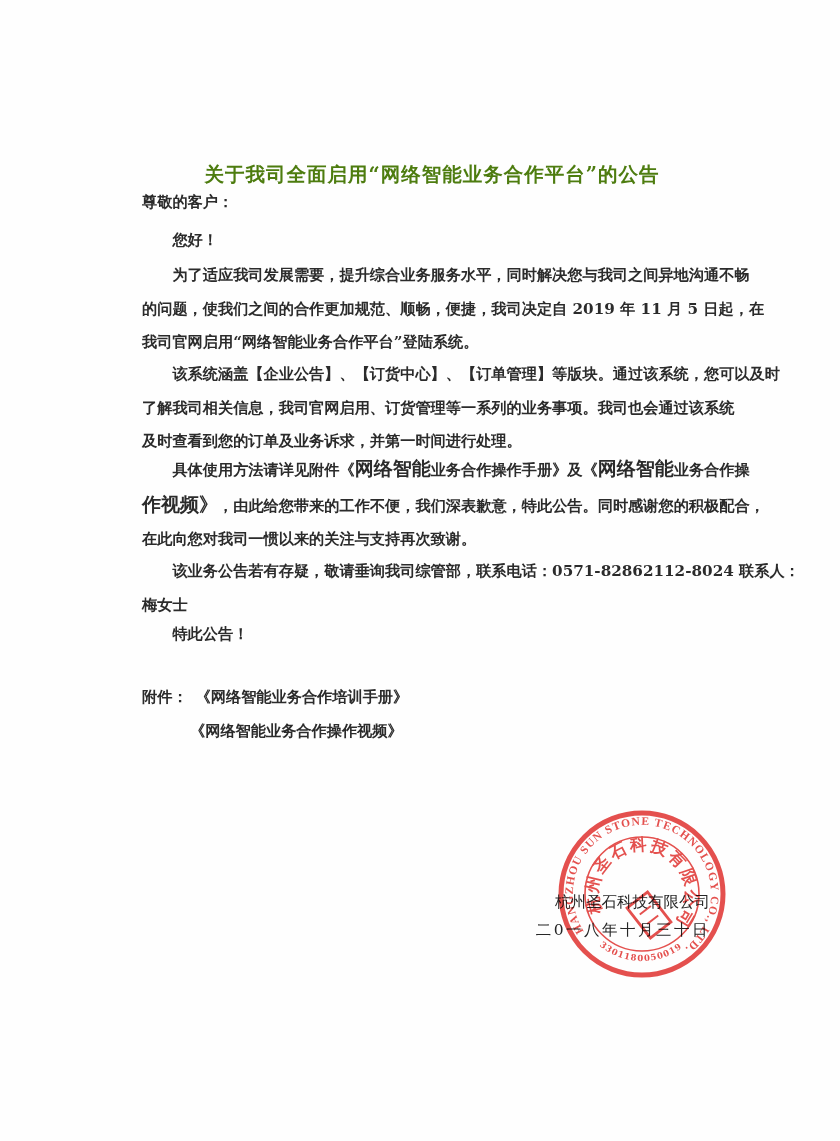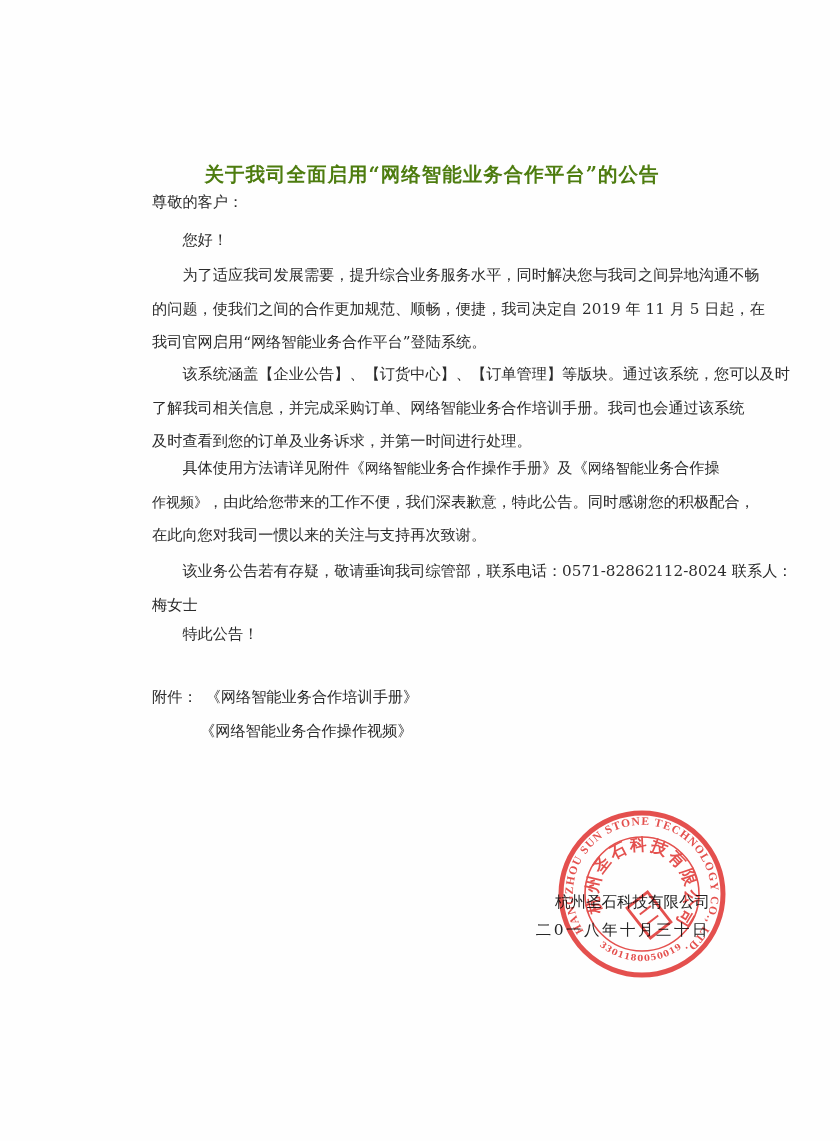--- a/index.html
+++ b/index.html
@@ -7,24 +7,24 @@
     position:relative; width:840px; height:1141px;
     background:#fefefe; overflow:hidden;
     font-family:"DejaVu Serif","Liberation Serif",serif;
     color:#2b2b2b;
   }
   .title {
     position:absolute; top:149px; left:0; width:840px; margin:12px;
     text-align:center; font-size:19.5px; font-weight:bold;
     letter-spacing:1px; color:#4d7c0f;
   }
-  .block { position:absolute; left:152px; width:582px; font-size:15.2px; line-height:33.5px; }
+  .block { position:absolute; left:142px; width:582px; font-size:15.2px; line-height:33.5px;font-weight:bold; }
   .ln { white-space:nowrap; }
   .fi { text-indent:2em; }
-  .lg { font-size:14px; }
+  .lg { font-size:19px; }
   .att-label { margin-right:8px; }
   .att-second { margin-left:48px; }
   .sig {
     position:absolute; top:888px; right:130px;
     text-align:right; font-size:15.5px; line-height:28px; color:#262626;
   }
   .sig-date { letter-spacing:2.5px; }
   .stamp-svg {
     position:absolute; left:532px; top:784px; width:220px; height:220px;
     mix-blend-mode:multiply; opacity:0.9;
@@ -51,21 +51,21 @@
   </div>
 
   <div class="block" style="top:259px">
     <div class="ln fi">为了适应我司发展需要，提升综合业务服务水平，同时解决您与我司之间异地沟通不畅</div>
     <div class="ln">的问题，使我们之间的合作更加规范、顺畅，便捷，我司决定自 2019 年 11 月 5 日起，在</div>
     <div class="ln">我司官网启用“网络智能业务合作平台”登陆系统。</div>
   </div>
 
   <div class="block" style="top:358px">
     <div class="ln fi">该系统涵盖【企业公告】、【订货中心】、【订单管理】等版块。通过该系统，您可以及时</div>
-    <div class="ln">了解我司相关信息，并完成采购订单、网络智能业务合作培训手册。我司也会通过该系统</div>
+    <div class="ln">了解我司相关信息，我司官网启用、订货管理等一系列的业务事项。我司也会通过该系统</div>
     <div class="ln">及时查看到您的订单及业务诉求，并第一时间进行处理。</div>
   </div>
 
   <div class="block" style="top:452px">
     <div class="ln fi"><span>具体使用方法请详见附件《</span><span class="lg">网络智能</span><span>业务合作操作手册》及《</span><span class="lg">网络智能</span><span>业务合作操</span></div>
     <div class="ln"><span class="lg">作视频》</span><span>，由此给您带来的工作不便，我们深表歉意，特此公告。同时感谢您的积极配合，</span></div>
     <div class="ln">在此向您对我司一惯以来的关注与支持再次致谢。</div>
   </div>
 
   <div class="block" style="top:555px">

